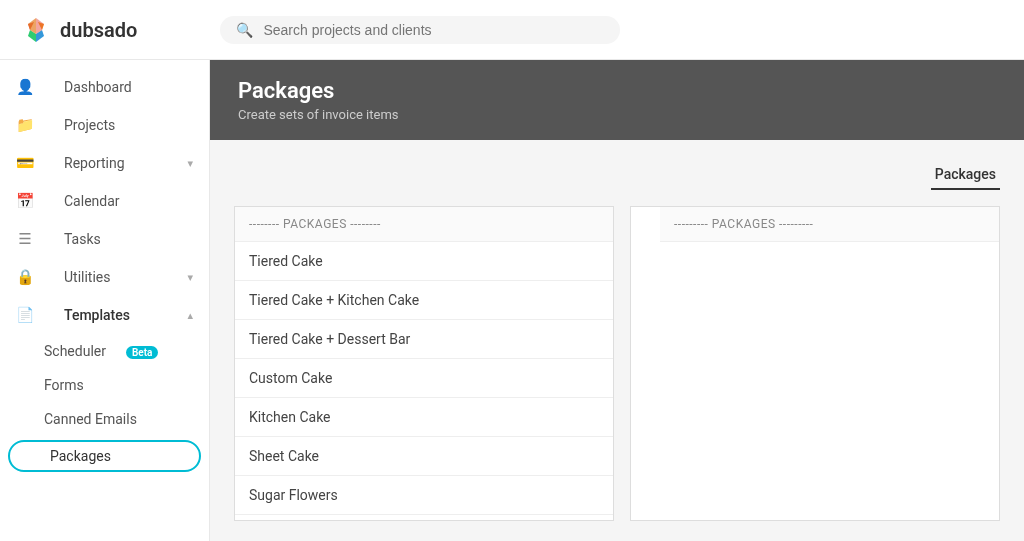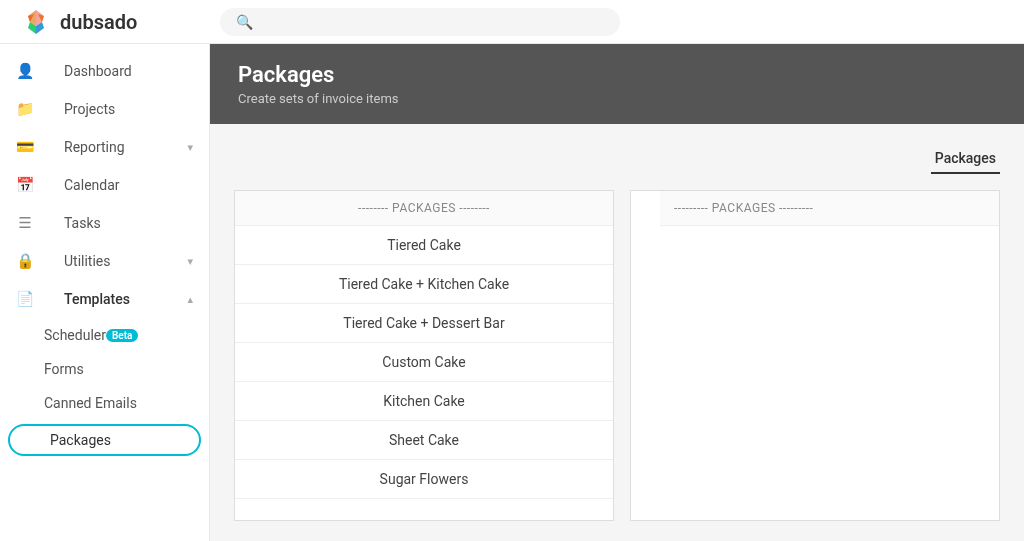--- a/index.html
+++ b/index.html
@@ -1,20 +1,20 @@
 <!DOCTYPE html>
 <html><head>
   <meta charset="utf-8">
   <style>
     * { box-sizing: border-box; margin: 0; padding: 0; }
     body { font-family: -apple-system, BlinkMacSystemFont, 'Segoe UI', Roboto, sans-serif; background: #f5f5f5; display: flex; flex-direction: column; height: 541px; overflow: hidden; }
 
     
     .top-header {
-      height: 44px;
+      height: 60px;
       background: #fff;
       display: flex;
       align-items: center;
       padding: 0 20px;
       border-bottom: 1px solid #e8e8e8;
       flex-shrink: 0;
       z-index: 10;
     }
     .logo-area {
       display: flex;
@@ -78,26 +78,27 @@
       position: relative;
     }
     .nav-item.active { color: #333; font-weight: 500; }
     .nav-item .nav-icon { font-size: 15px; color: #888; width: 18px; text-align: center; }
     .nav-item .nav-label { flex: 1; margin-left: 20px; }
     .nav-item .chevron { font-size: 11px; color: #aaa; }
 
     .sub-nav { padding-left: 0; }
     .sub-nav-item {
       display: flex;
-      align-items: center;
+      align-items: flex-end;
       padding: 9px 16px 9px 44px;
       cursor: pointer;
       color: #555;
       font-size: 14px;
       position: relative;
+      gap: 20px;
     }
     .sub-nav-item .beta-badge {
       background: #00bcd4;
       color: #fff;
       font-size: 10px;
       padding: 1px 6px;
       border-radius: 10px;
       margin-left: 0;
       font-weight: 600;
     }
@@ -178,21 +179,20 @@
 
     
     .left-panel {
       width: 380px;
       background: #fff;
       border: 1px solid #ddd;
       overflow: hidden;
       display: flex;
       flex-direction: column;
       flex-shrink: 0;
-      text-align: center;
     }
     .list-scroll {
       overflow-y: scroll;
       flex: 1;
     }
     .list-scroll::-webkit-scrollbar { width: 8px; }
     .list-scroll::-webkit-scrollbar-track { background: #f1f1f1; }
     .list-scroll::-webkit-scrollbar-thumb { background: #bbb; border-radius: 4px; }
 
     .list-section-header {
@@ -244,20 +244,21 @@
       <polygon points="16,4 18,8 24,10 22,16" fill="#f39c12"></polygon>
       <polygon points="10,16 8,22 16,28 16,20" fill="#2ecc71"></polygon>
       <polygon points="22,16 24,22 16,28 16,20" fill="#3498db"></polygon>
       <polygon points="16,4 16,20 10,16 8,10" fill="#e67e22" opacity="0.7"></polygon>
       <polygon points="16,4 16,20 22,16 24,10" fill="#e74c3c" opacity="0.5"></polygon>
     </svg>
     <span class="logo-text">dubsado</span>
   </div>
   <div class="search-area">
     <span class="search-icon-wrap">🔍</span>
+    <input type="text" class="search-input" placeholder="Search projects and clients" style="">
   </div>
 </div>
 
 <div class="main-layout">
 
   <div class="sidebar">
     <div class="nav-item">
       <span class="nav-icon">👤</span>
       <span class="nav-label">Dashboard</span>
     </div>

